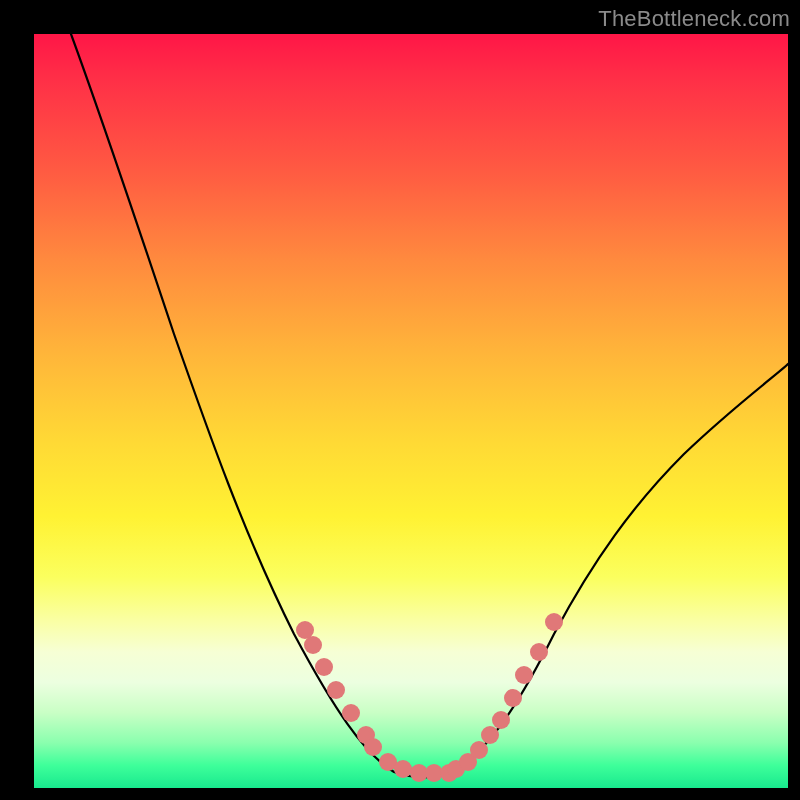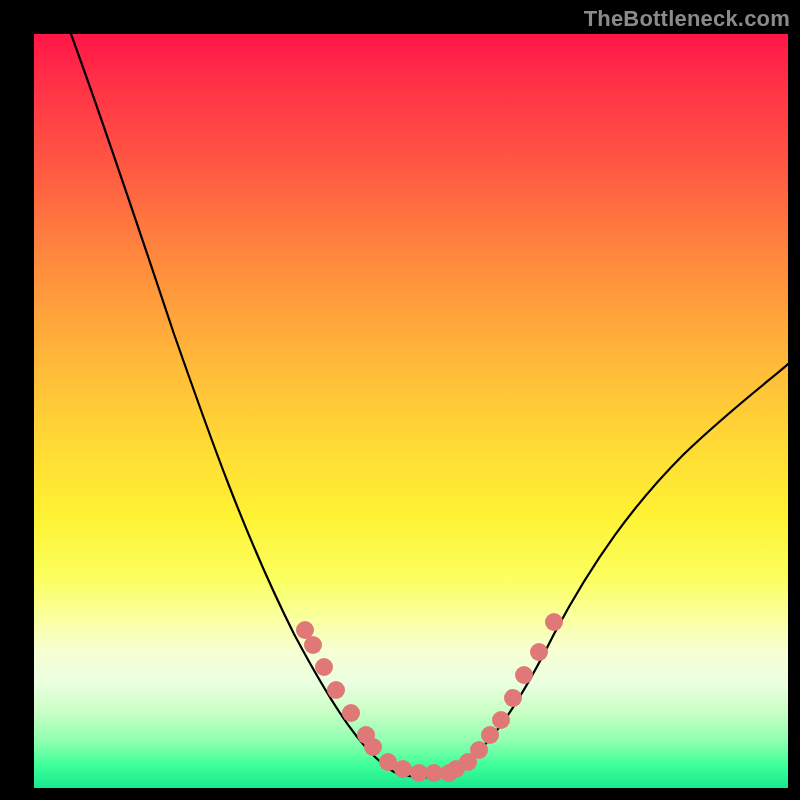--- a/index.html
+++ b/index.html
@@ -52,21 +52,21 @@
       #3eff9a 97%,
       #18e98e 100%
     );
   }
   .watermark {
     position: absolute;
     top: 6px;
     right: 10px;
     color: #8a8a8a;
     font-size: 22px;
-    font-weight: 700;
+    font-weight: 400;
     letter-spacing: 0.2px;
     user-select: none;
   }
   svg.curve {
     position: absolute;
     left: 0;
     top: 0;
     width: 754px;
     height: 754px;
     overflow: visible;

